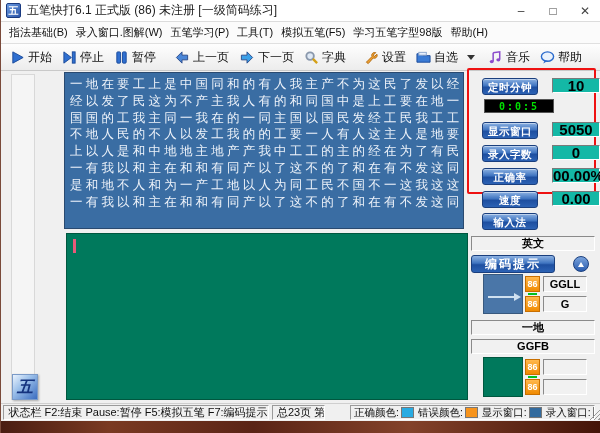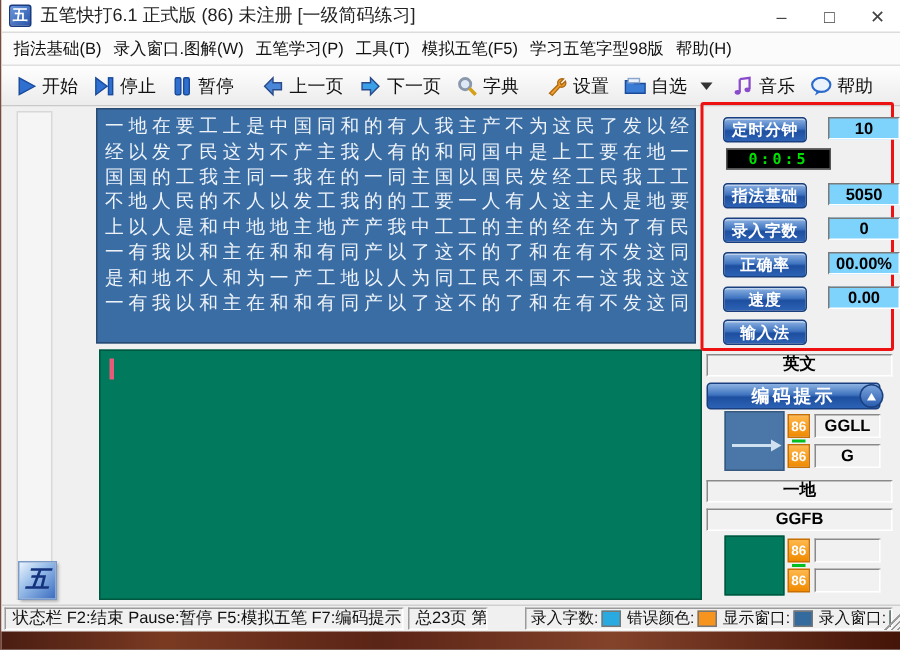--- a/index.html
+++ b/index.html
@@ -49,40 +49,40 @@
   .practice { position:absolute; left:63px; top:72px; width:400px; height:157px;
     border:1px solid #2a4a70; padding:3px 2px 0 5px; overflow:hidden; }
   .pline { color:#eef3fa; font-size:12.5px; letter-spacing:3.2px; height:16.8px;
     line-height:16.8px; white-space:nowrap; overflow:hidden; }
 
   .input-area { position:absolute; left:65px; top:233px; width:402px; height:167px;
     border:1px solid #00573f; }
   .cursor { position:absolute; left:6px; top:5px; width:3px; height:14px; background:#e85a7a; }
 
   
-  .stats-box { position:absolute; left:466px; top:68px; width:129px; height:166px;
+  .stats-box { position:absolute; left:466px; top:68px; width:129px; height:126px;
     border:2px solid #ee1111; border-radius:2px; }
   .srow { position:absolute; left:13px; height:17px; }
   .sbtn { display:inline-block; width:56px; height:17px; line-height:16px; text-align:center;
     color:#fff; font-weight:bold; font-size:10.5px; letter-spacing:0.5px;
     background:linear-gradient(180deg,#8db2e2,#3f74c0 45%,#1e4fa0 55%,#2c62b4);
     border:1px solid #1a3f7e; border-radius:3px; box-shadow:inset 0 1px 0 rgba(255,255,255,.45); }
-  .sfield { position:absolute; left:70px; top:1px; width:48px; height:15px; background:#7dd3fc;
+  .sfield { position:absolute; left:70px; top:1px; width:48px; height:15px; background:#14b8a6;
     border:1px solid; border-color:#7a7a7a #ffffff #ffffff #7a7a7a;
-    font-weight:bold; font-size:11px; line-height:14px; text-align:center; color:#000; }
+    font-weight:bold; font-size:15px; line-height:14px; text-align:center; color:#000; }
   .clock { position:absolute; left:15px; top:29px; width:70px; height:14px; background:#000;
     color:#00e000; font:bold 10px/13px "DejaVu Sans Mono",monospace; letter-spacing:2px;
     text-align:center; border:1px solid #555; }
 
   
   .encoding { position:absolute; left:466px; top:236px; width:130px; height:166px; }
   .wfield { position:absolute; left:4px; width:124px; height:15px; background:#f1f1f1;
     border:1px solid; border-color:#8a8a8a #ffffff #ffffff #8a8a8a;
     font-weight:bold; font-size:11px; line-height:13px; text-align:center; color:#000; }
-  .hint-btn { position:absolute; left:4px; top:19px; width:116px; height:18px;
+  .hint-btn { position:absolute; left:4px; top:19px; width:84px; height:18px;
     color:#fff; font-weight:bold; font-size:12px; letter-spacing:2px; text-align:center;
     line-height:17px; background:linear-gradient(180deg,#8db2e2,#3f74c0 45%,#1e4fa0 55%,#2c62b4);
     border:1px solid #1a3f7e; border-radius:3px; }
   .hint-circle { position:absolute; left:106px; top:20px; width:16px; height:16px;
     border-radius:50%; background:linear-gradient(180deg,#7aa3dc,#2a5db0);
     border:1px solid #1a3f7e; }
   .hint-circle::after { content:""; position:absolute; left:4px; top:5px; width:0; height:0;
     border-left:3px solid transparent; border-right:3px solid transparent;
     border-bottom:5px solid #fff; }
   .sq { position:absolute; left:16px; width:40px; height:40px; border:1px solid #38597e; }
@@ -236,21 +236,21 @@
     <div class="cursor"></div>
   </div>
 
   <div class="stats-box">
     <div class="srow" style="top:7px">
       <span class="sbtn">定时分钟</span>
       <span class="sfield">10</span>
     </div>
     <div class="clock">0:0:5</div>
     <div class="srow" style="top:51px">
-      <span class="sbtn">指法基础</span>
+      <span class="sbtn">显示窗口</span>
       <span class="sfield">5050</span>
     </div>
     <div class="srow" style="top:74px">
       <span class="sbtn">录入字数</span>
       <span class="sfield">0</span>
     </div>
     <div class="srow" style="top:97px">
       <span class="sbtn">正确率</span>
       <span class="sfield">00.00%</span>
     </div>
@@ -293,21 +293,21 @@
     </div>
     <div class="code-field" style="top:123px"></div>
     <div class="code-field" style="top:143px"></div>
   </div>
 
   <div class="statusbar">
     <div class="sb-sect sb-keys">状态栏  F2:结束 Pause:暂停 F5:模拟五笔 F7:编码提示</div>
     <div class="sb-sect sb-pages">总23页 第1页</div>
     <div class="sb-sect sb-legend">
       <span class="legend-item">
-        <span>录入字数:</span>
+        <span>正确颜色:</span>
         <span class="swatch" style="background: rgb(41, 171, 226);"></span>
       </span>
       <span class="legend-item">
         <span>错误颜色:</span>
         <span class="swatch" style="background: rgb(247, 148, 29);"></span>
       </span>
       <span class="legend-item">
         <span>显示窗口:</span>
         <span class="swatch" style="background: rgb(51, 107, 158);"></span>
       </span>

